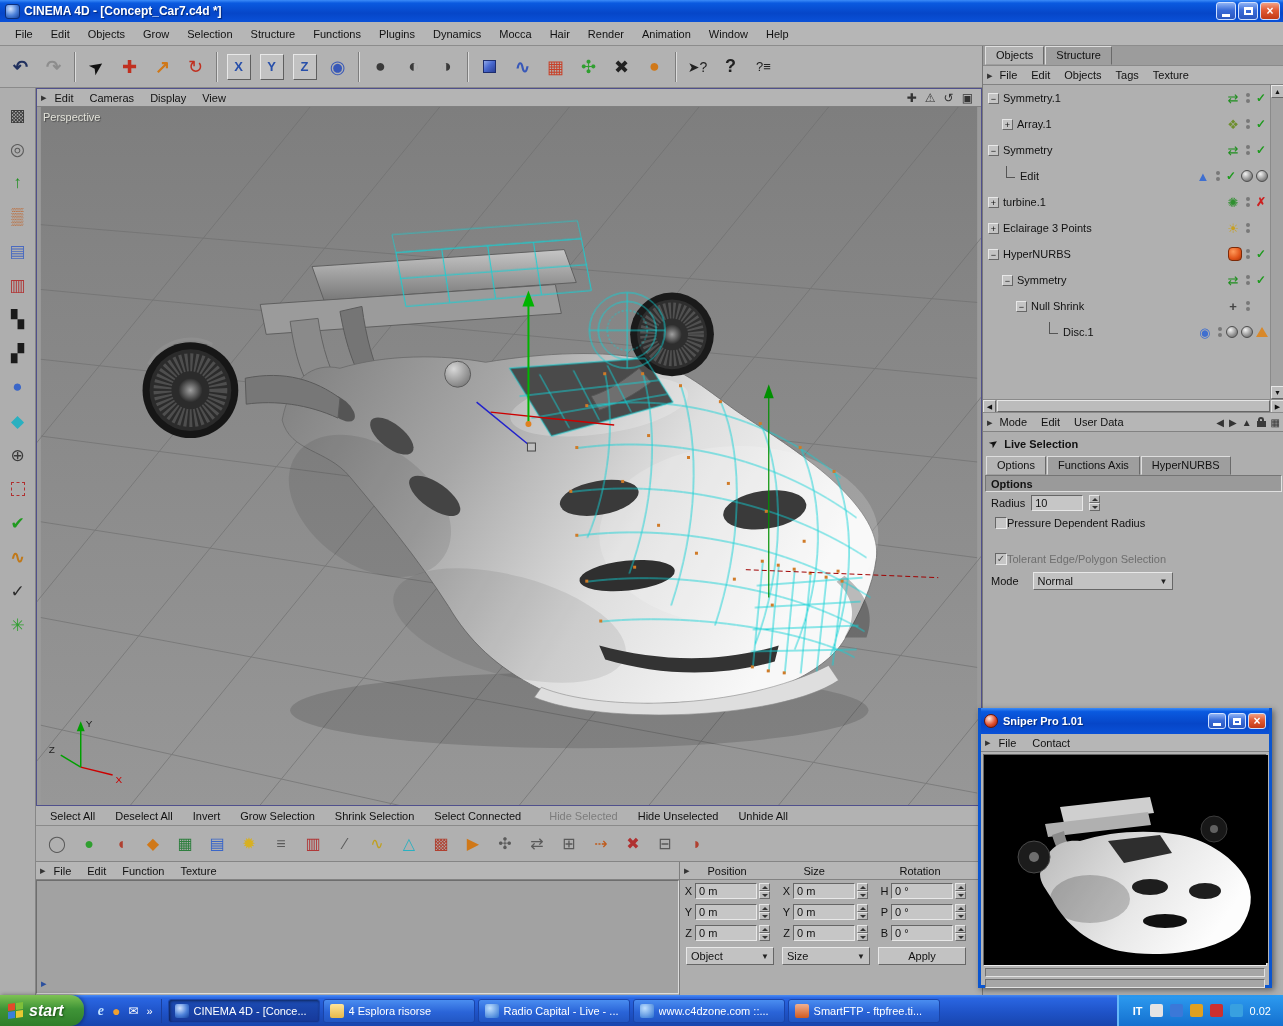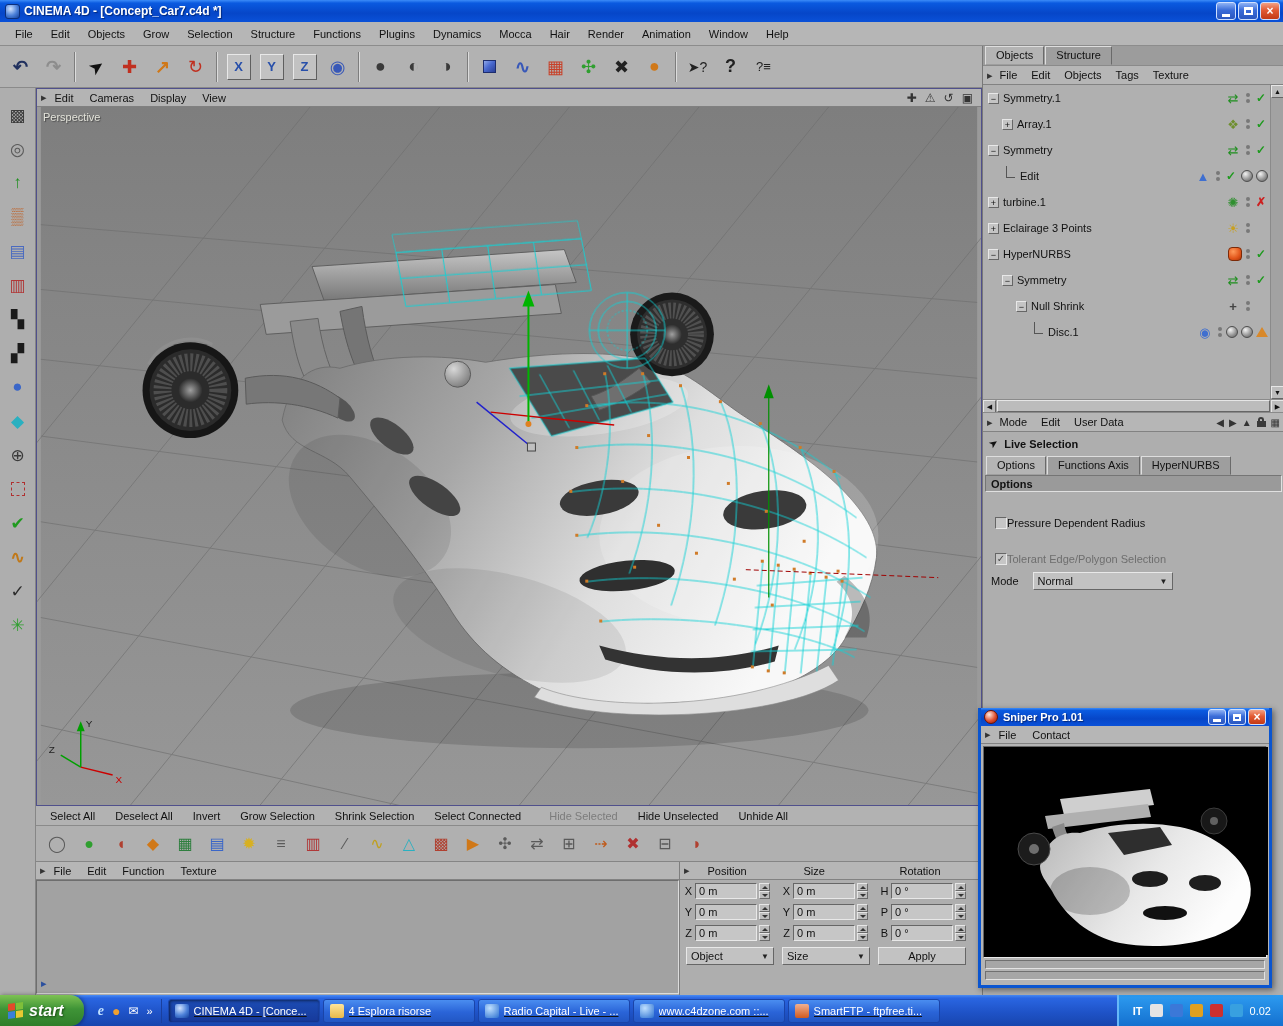--- a/index.html
+++ b/index.html
@@ -136,21 +136,21 @@
     padding-left:5px; font-weight:bold; }
   .am-radius { position:absolute; left:0; top:446px; width:301px; height:22px; display:flex; align-items:center; padding-left:8px; gap:6px; }
   .cbrow { position:absolute; left:4px; width:296px; height:18px; display:flex; align-items:center; padding-left:8px; }
   .cb { width:12px; height:12px; background:#c6c6c6; border:1px solid; border-color:#666 #e8e8e8 #e8e8e8 #666;
     font-size:10px; line-height:10px; text-align:center; color:#4a4a4a; }
   .am-mode { position:absolute; left:0; top:522px; width:301px; height:26px; display:flex; align-items:center; padding-left:8px; gap:14px; }
 
   
   .sniper { left:978px; top:708px; width:294px; height:280px; background:#b4b4b4;
     border:3px solid #0a55d0; border-top:none; box-shadow:2px 2px 6px rgba(0,0,0,.45); z-index:40; }
-  .sniper .titlebar2 { height:18px; background:linear-gradient(180deg,#3c8cf8 0%,#0a5ae0 14%,#0646c8 60%,#0a51d8 100%);
+  .sniper .titlebar2 { height:26px; background:linear-gradient(180deg,#3c8cf8 0%,#0a5ae0 14%,#0646c8 60%,#0a51d8 100%);
     display:flex; align-items:center; padding:0 3px;text-align:center; }
   .sniper .sicon { width:14px; height:14px; border-radius:50%; margin-right:5px;
     background:radial-gradient(circle at 35% 30%, #ffe9e0, #e05030 55%, #8c1808); border:1px solid #6c1404; }
   .sniper .stitle { color:#fff; font-weight:bold; font-size:11px; text-shadow:1px 1px 1px #00287a; }
   .sniper .menubar2 { height:18px; background:#b6b6b6; border-bottom:1px solid #828282; display:flex; align-items:center; padding:0 4px; }
   .sniper .menubar2 .menu-item { padding:1px 8px; }
   .sniper .canvas { margin:2px; height:212px; background:#000; border:1px solid; border-color:#666 #e8e8e8 #e8e8e8 #666; }
   .sniper .bbar { margin:2px 4px; height:9px; background:#a6a6a6; border:1px solid; border-color:#707070 #e2e2e2 #e2e2e2 #707070; }
 
   
@@ -159,21 +159,21 @@
   .startbtn { height:31px; padding:0 20px 0 8px; border-radius:0 14px 14px 0;
     background:linear-gradient(180deg,#7dc253 0%,#3f9437 45%,#2f7e2a 100%);
     display:flex; align-items:center; gap:6px; box-shadow:1px 0 4px rgba(0,0,0,.4); }
   .startbtn .lbl { color:#fff; font-weight:bold; font-style:italic; font-size:16px; text-shadow:1px 1px 2px #1a4a14; }
   .flag { display:grid; grid-template-columns:7px 7px; grid-template-rows:7px 7px; gap:1px; transform:skewY(-8deg); }
   .flag i:nth-child(1){background:#e24a2a;} .flag i:nth-child(2){background:#7fbf3a;}
   .flag i:nth-child(3){background:#3a7fd8;} .flag i:nth-child(4){background:#e8c832;}
   .qlaunch { display:flex; align-items:center; gap:8px; padding:0 8px; border-right:1px solid #1a3f9e;
     height:24px; margin-left:6px; }
   .qic { font-size:14px; color:#fff; }
-  .tasks { display:flex; align-items:center; gap:3px; padding:0 6px; flex:1;text-decoration:underline; }
+  .tasks { display:flex; align-items:center; gap:3px; padding:0 6px; flex:1; }
   .task { width:152px; height:24px; border-radius:3px; display:flex; align-items:center; gap:5px; padding:0 6px;
     background:linear-gradient(180deg,#4a8df0,#2a64d8 55%,#2257c4); border:1px solid #1a44a8; color:#fff; }
   .task.active { background:linear-gradient(180deg,#1c4cb4,#16399a); box-shadow:inset 1px 1px 3px rgba(0,0,0,.5); }
   .task .tlabel { white-space:nowrap; overflow:hidden; text-overflow:ellipsis; font-size:11px; }
   .task .tic { width:14px; height:14px; flex:none; border-radius:2px; }
   .tray { height:31px; display:flex; align-items:center; gap:7px; padding:0 12px 0 14px;
     background:linear-gradient(180deg,#2d9bf0,#1470cf); border-left:2px solid #66b8f8; color:#fff; }
   .tray .tico { width:13px; height:13px; border-radius:2px; }
 </style>
 </head>
@@ -843,21 +843,21 @@
       <span>Null Shrink</span>
       <span class="ogroup">
           <span class="oicon" style="color:#444;font-weight:bold;">+</span>
           <span class="vdots">
             <i></i>
             <i></i>
           </span>
           <span class="chk" style="color:transparent;">✓</span>
         </span>
     </div>
-    <div class="orow" style="padding-left:50px;">
+    <div class="orow" style="padding-left:65px;">
       <span class="conn"></span>
       <span>Disc.1</span>
       <span class="ogroup">
           <span class="oicon" style="color:#3f6fd0;">◉</span>
           <span class="vdots">
             <i></i>
             <i></i>
           </span>
           <span class="tag-sphere"></span>
           <span class="tag-sphere"></span>
@@ -895,20 +895,28 @@
     <span style="display:inline-block;transform:rotate(-35deg);font-weight:normal;">➤</span>
     <span>Live Selection</span>
   </div>
   <div class="am-tabs">
     <span class="tab active">Options</span>
     <span class="tab">Functions Axis</span>
     <span class="tab">HyperNURBS</span>
   </div>
   <div class="am-sect">
     <span>Options</span>
+  </div>
+  <div class="am-radius">
+    <span>Radius</span>
+    <span class="field" style="width:52px;">10</span>
+    <span class="spin">
+        <i class="up"></i>
+        <i class="dn"></i>
+      </span>
   </div>
   <div class="cbrow" style="top:468px;">
     <span class="cb"></span>
     <span>Pressure Dependent Radius</span>
   </div>
   <div class="cbrow" style="top:504px;color:#6e6e6e;">
     <span class="cb">✓</span>
     <span>Tolerant Edge/Polygon Selection</span>
   </div>
   <div class="am-mode">

